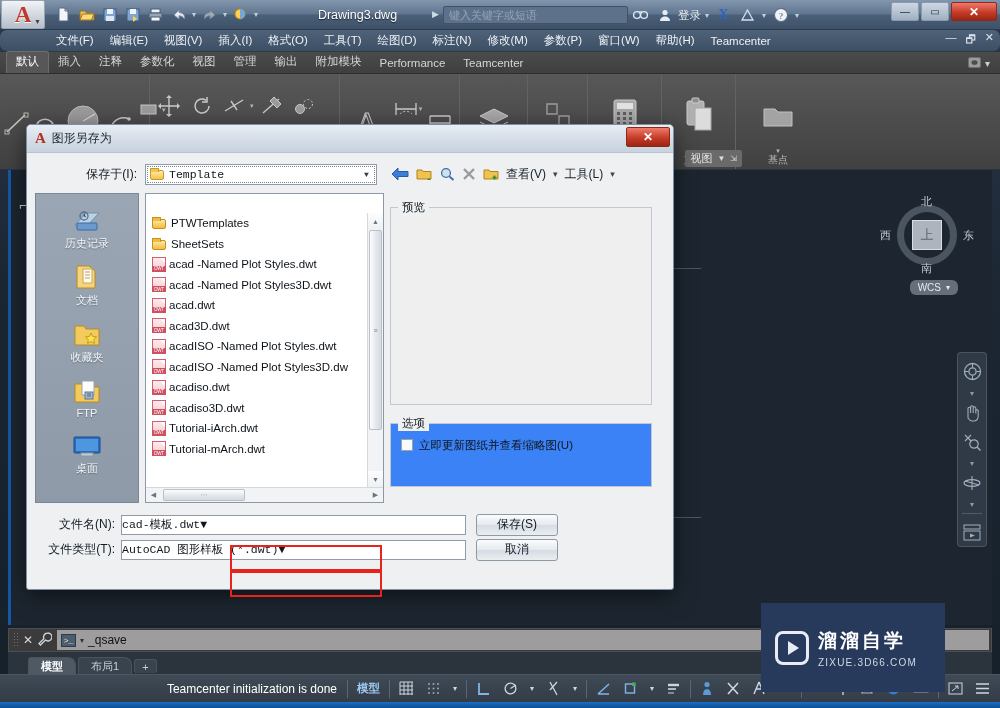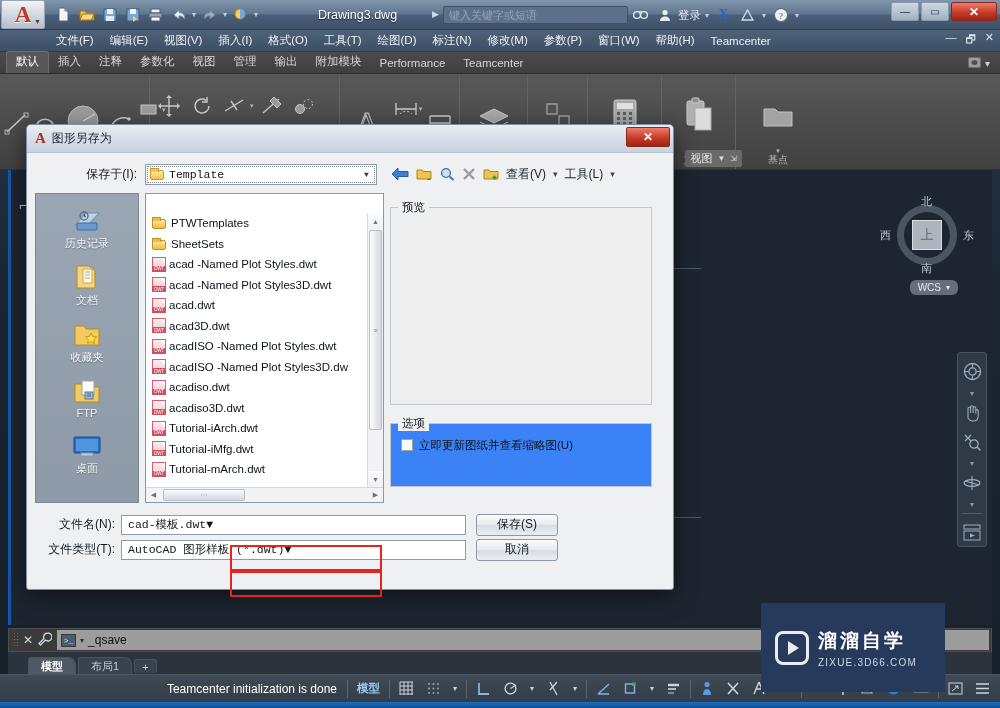--- a/index.html
+++ b/index.html
@@ -75,20 +75,21 @@
     background: linear-gradient(180deg,#f07a6a 0%,#c63b28 55%,#9e2415 100%);
     border-color: #8e2a1c; color: #fff; font-weight: bold; font-size: 12px;
   }
 
   
   .menubar {
     position: absolute; left: 0; top: 30px; width: 1000px; height: 22px;
     background: linear-gradient(180deg,#4e6279 0%,#3d4f64 100%);
     display: flex; align-items: center; padding-left: 48px;
     border-bottom: 1px solid #2b3a4c;
+    border-radius: 7px;
   }
   .menubar .mi {
     color: #eef2f7; font-size: 11.5px; padding: 0 8px; height: 22px;
     display: flex; align-items: center; white-space: nowrap;
   }
   .menubar .winmini {
     position: absolute; right: 6px; display: flex; gap: 9px;
     color: #dde5ee; font-size: 11px;
   }
 
@@ -351,21 +352,21 @@
     width: 12px; height: 12px; background: #fbfbfc; border: 1px solid #9aa2ac;
     flex: none; margin-top: 1px;
   }
   .optlbl { font-size: 11.5px; color: #0f171d; line-height: 15px; width: 160px; }
 
   .botrows { margin-top: 9px; }
   .botrow { display: flex; align-items: center; height: 25px; }
   .botrow .lbl { font-size: 12px; color: #121b24; width: 86px; text-align: right; padding-right: 6px; }
   .wcombo {
     width: 345px; height: 20px; background: #fff; border: 1px solid #8f9ba8;
-    position: relative; display: flex; align-items: center; padding-left: 6px;
+    position: relative; display: flex; align-items: center; padding-left: 0;
     font-size: 11.5px; font-family: "Liberation Mono", monospace; color: #10161c;
   }
   .btn {
     width: 82px; height: 22px; margin-left: 10px;
     background: linear-gradient(180deg,#fbfcfd 0%,#e6eaee 48%,#d6dce3 52%,#eaeef2 100%);
     border: 1px solid #8e99a6; border-radius: 3px;
     font-size: 12px; color: #111a22;
     display: flex; align-items: center; justify-content: center;
   }
   .redbox {
@@ -1036,24 +1037,20 @@
             <div class="frow">
                 <span class="ico-dwt"></span>
                 <span>acadiso3D.dwt</span>
               </div>
             <div class="frow">
                 <span class="ico-dwt"></span>
                 <span>Tutorial-iArch.dwt</span>
               </div>
             <div class="frow">
                 <span class="ico-dwt"></span>
-                <span>Tutorial-iMfg.dwt</span>
-              </div>
-            <div class="frow">
-                <span class="ico-dwt"></span>
                 <span>Tutorial-mArch.dwt</span>
               </div>
           </div>
           <div class="vscroll">
             <div class="ar">▲</div>
             <div class="vthumb">≡</div>
             <div class="vspacer"></div>
             <div class="ar">▼</div>
           </div>
           <div class="hscroll">

